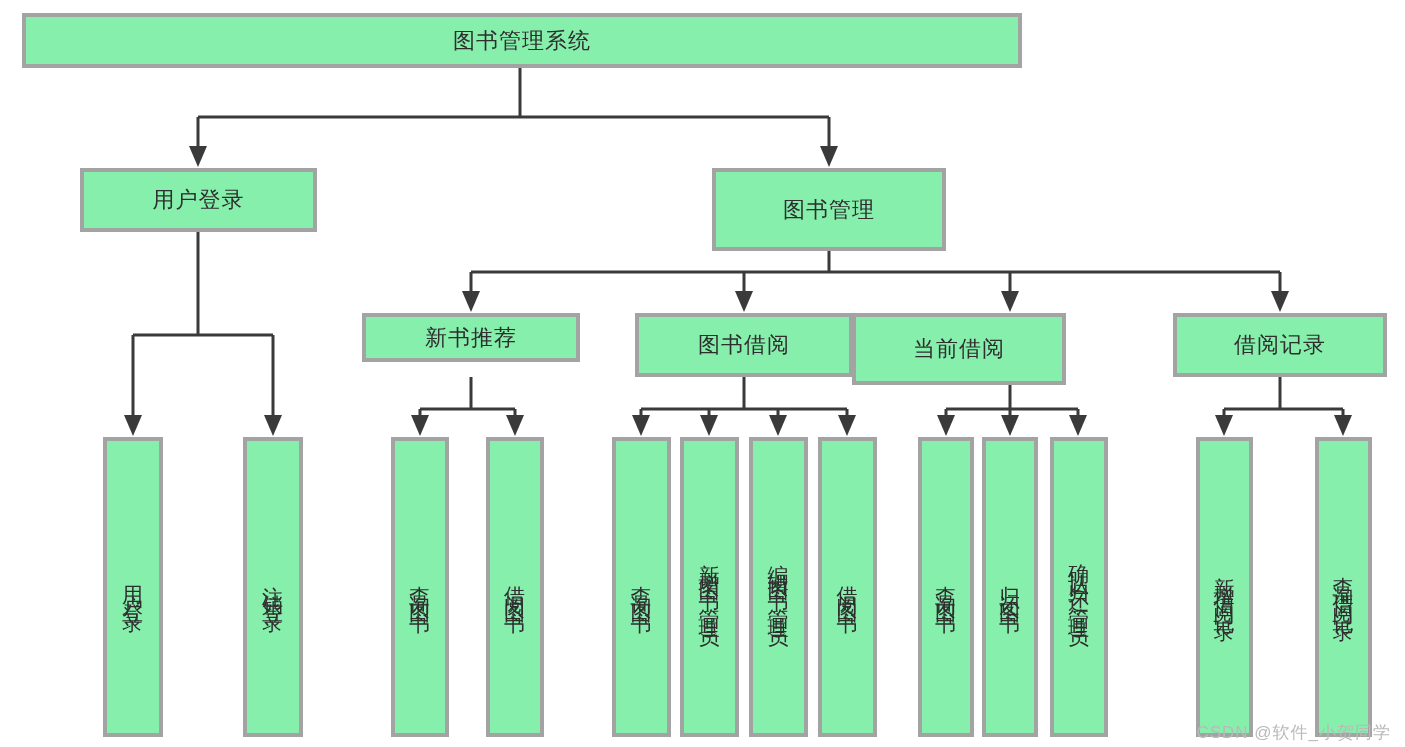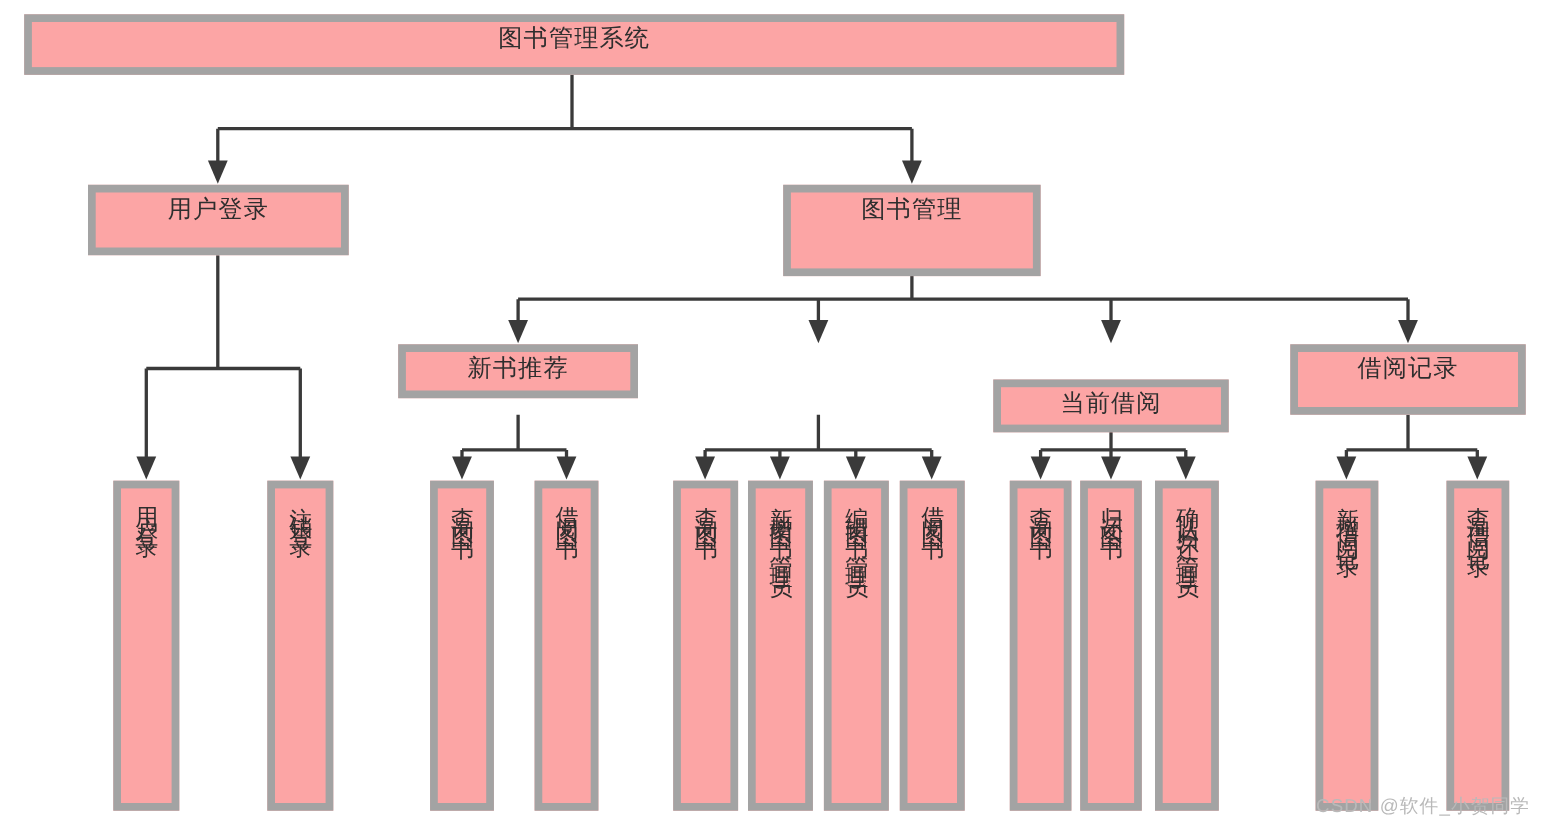--- a/index.html
+++ b/index.html
@@ -27,23 +27,24 @@
     stroke: #3a3a3a;
     stroke-width: 3;
   }
   .connectors polygon {
     fill: #3a3a3a;
     stroke: none;
   }
   .box {
     position: absolute;
     box-sizing: border-box;
-    background: #fca5a5;
-    border: 7px solid #a3a3a3;
+    background: #86efac;
+    border: 4px solid #a3a3a3;
     display: flex;
+    align-items: center;
     justify-content: center;
     z-index: 2;
   }
   .h-label {
     font-size: 22px;
     letter-spacing: 1px;
     white-space: nowrap;
     color: #2e2e2e;
   }
   .leaf .v-label {
@@ -127,21 +128,24 @@
   <div class="box" style="left:80px; top:168px; width:237px; height:64px;">
     <span class="h-label">用户登录</span>
   </div>
   <div class="box" style="left:712px; top:168px; width:234px; height:83px;">
     <span class="h-label">图书管理</span>
   </div>
 
   <div class="box" style="left:362px; top:313px; width:218px; height:49px;">
     <span class="h-label">新书推荐</span>
   </div>
-  <div class="box" style="left:903px; top:313px; width:214px; height:48px;margin-top:32px;">
+  <div class="box" style="left:635px; top:313px; width:218px; height:64px;">
+    <span class="h-label">图书借阅</span>
+  </div>
+  <div class="box" style="left:852px; top:313px; width:214px; height:72px;">
     <span class="h-label">当前借阅</span>
   </div>
   <div class="box" style="left:1173px; top:313px; width:214px; height:64px;">
     <span class="h-label">借阅记录</span>
   </div>
 
   <div class="box leaf" style="left:103px; top:437px; width:60px; height:300px;">
     <span class="v-label">用户登录</span>
   </div>
   <div class="box leaf" style="left:243px; top:437px; width:60px; height:300px;">

